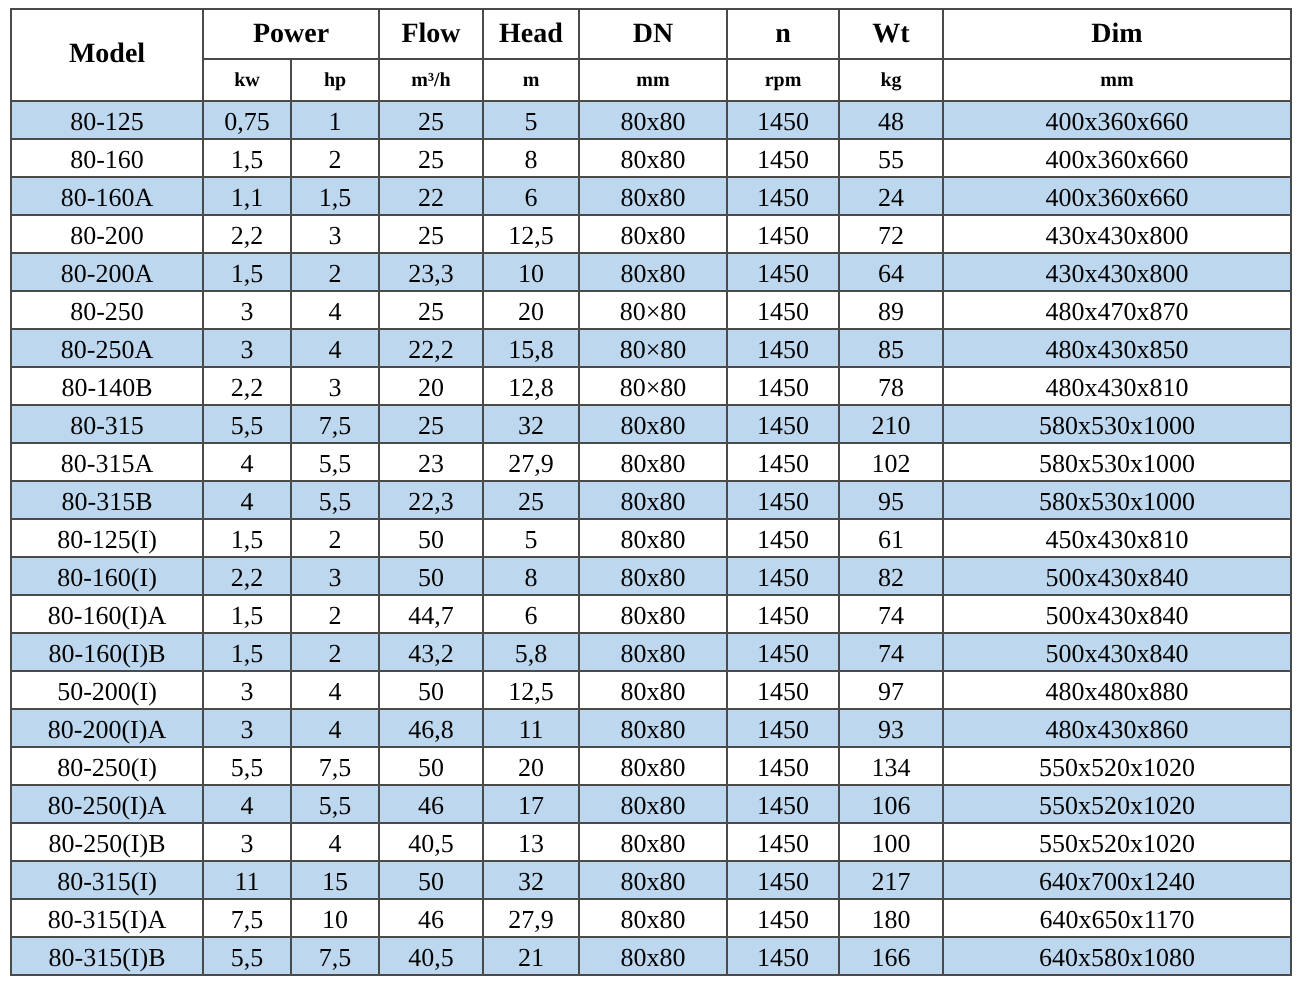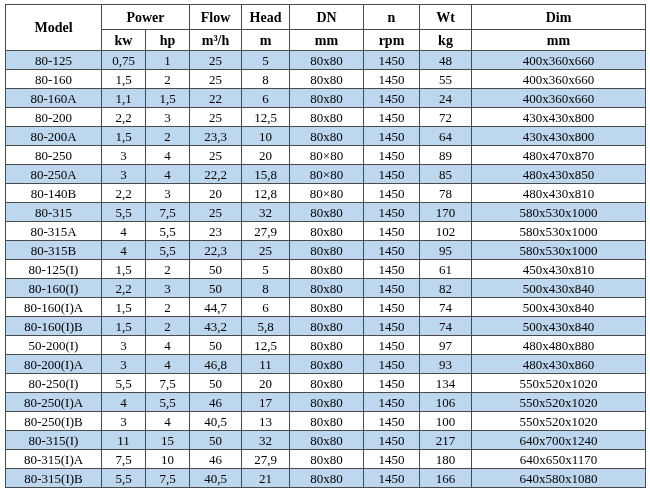--- a/index.html
+++ b/index.html
@@ -41,21 +41,21 @@
   thead th {
     background: #ffffff;
     font-weight: bold;
   }
   thead tr.grp th {
     height: 24px;
     font-size: 14px;
   }
   thead tr.units th {
     height: 20px;
-    font-size: 14px;
+    font-size: 10px;
   }
   th.model-head {
     font-size: 15px;
   }
   tbody tr.shade td {
     background: #bdd7ee;
   }
   tbody tr.plain td {
     background: #ffffff;
   }
@@ -201,21 +201,21 @@
           <td>480x430x810</td>
         </tr>
         <tr class="shade">
           <td class="model">80-315</td>
           <td>5,5</td>
           <td>7,5</td>
           <td>25</td>
           <td>32</td>
           <td>80x80</td>
           <td>1450</td>
-          <td>170</td>
+          <td>210</td>
           <td>580x530x1000</td>
         </tr>
         <tr class="plain">
           <td class="model">80-315A</td>
           <td>4</td>
           <td>5,5</td>
           <td>23</td>
           <td>27,9</td>
           <td>80x80</td>
           <td>1450</td>

